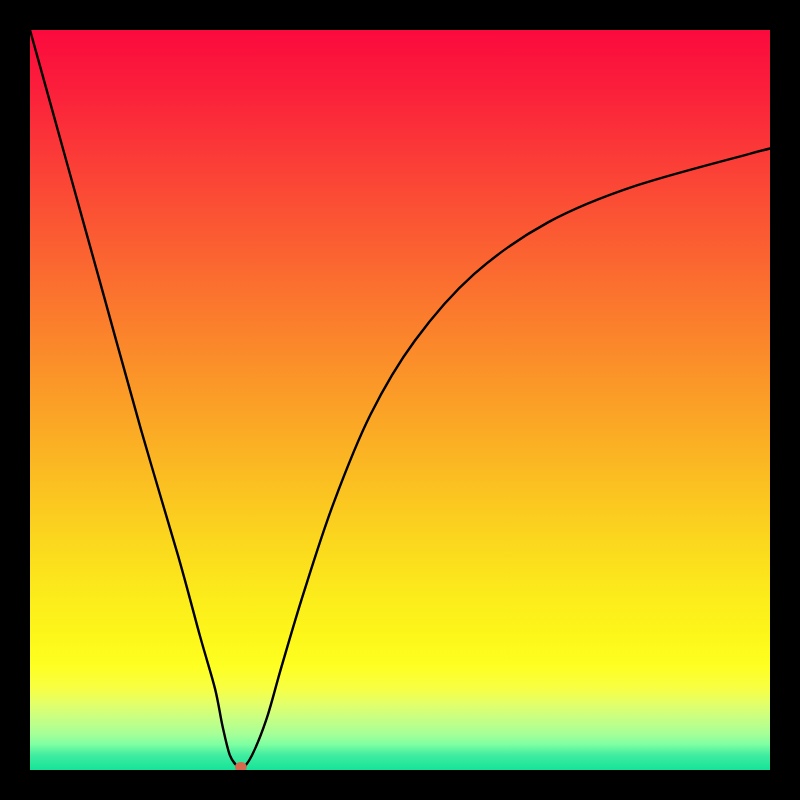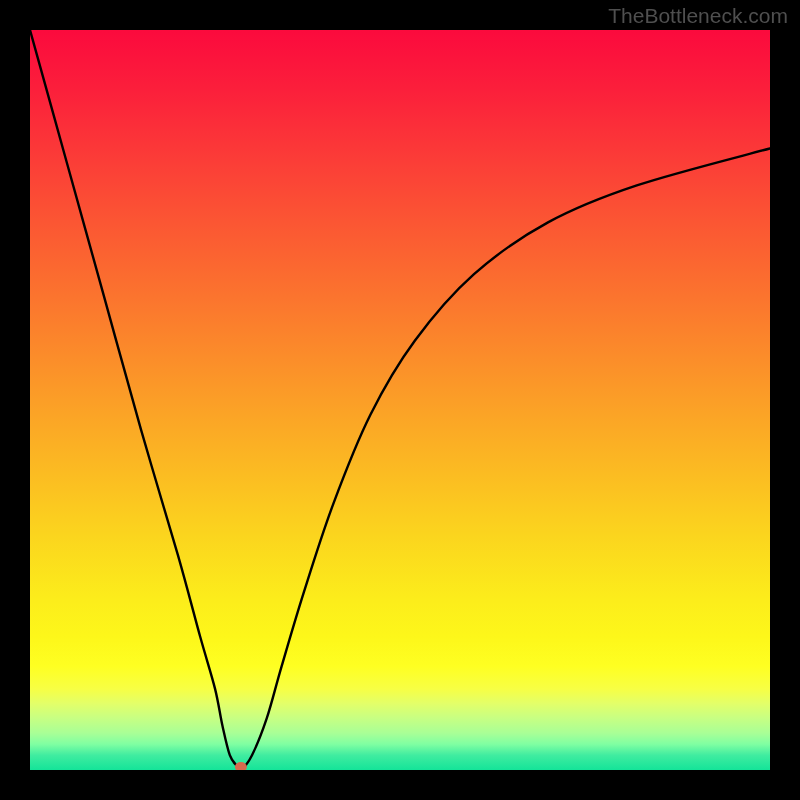--- a/index.html
+++ b/index.html
@@ -65,21 +65,20 @@
     position: absolute;
     inset: 0;
     width: 100%;
     height: 100%;
   }
 </style>
 </head>
 <body>
 
 <div class="frame">
-  <div class="watermark">TheBottleneck.com</div>
 
   <div class="plot-area">
     <div class="gradient"></div>
 
     <svg class="curve" viewBox="0 0 740 740" preserveAspectRatio="none">
       <path d="M 0 0 C 6.17 22.20, 24.67 88.80, 37.00 133.20 C 49.33 177.60, 61.67 222.00, 74.00 266.40 C 86.33 310.80, 98.67 356.43, 111.00 399.60 C 123.33 442.77, 138.13 490.87, 148.00 525.40 C 157.87 559.93, 164.03 584.60, 170.20 606.80 C 176.37 629.00, 181.30 643.80, 185.00 658.60 C 188.70 673.40, 189.93 684.50, 192.40 695.60 C 194.87 706.70, 197.33 718.42, 199.80 725.20 C 202.27 731.98, 205.35 733.83, 207.20 736.30 C 209.05 738.77, 208.43 741.85, 210.90 740.00 C 213.37 738.15, 217.68 733.83, 222.00 725.20 C 226.32 716.57, 231.87 703.00, 236.80 688.20 C 241.73 673.40, 245.43 657.37, 251.60 636.40 C 257.77 615.43, 265.17 589.53, 273.80 562.40 C 282.43 535.27, 292.30 503.20, 303.40 473.60 C 314.50 444.00, 326.83 411.93, 340.40 384.80 C 353.97 357.67, 367.53 334.23, 384.80 310.80 C 402.07 287.37, 421.80 263.93, 444.00 244.20 C 466.20 224.47, 490.87 207.20, 518.00 192.40 C 545.13 177.60, 569.80 167.73, 606.80 155.40 C 643.80 143.07, 717.80 124.57, 740.00 118.40" id="curve-path" fill="none" stroke="#000" stroke-width="2.4" stroke-linejoin="round" stroke-linecap="round"></path>
       <ellipse id="min-dot" cx="210.89999999999998" cy="737" rx="6" ry="5" fill="#d66a4e" stroke="#d66a4e" stroke-width="0"></ellipse>
     </svg>
   </div>
 </div>

